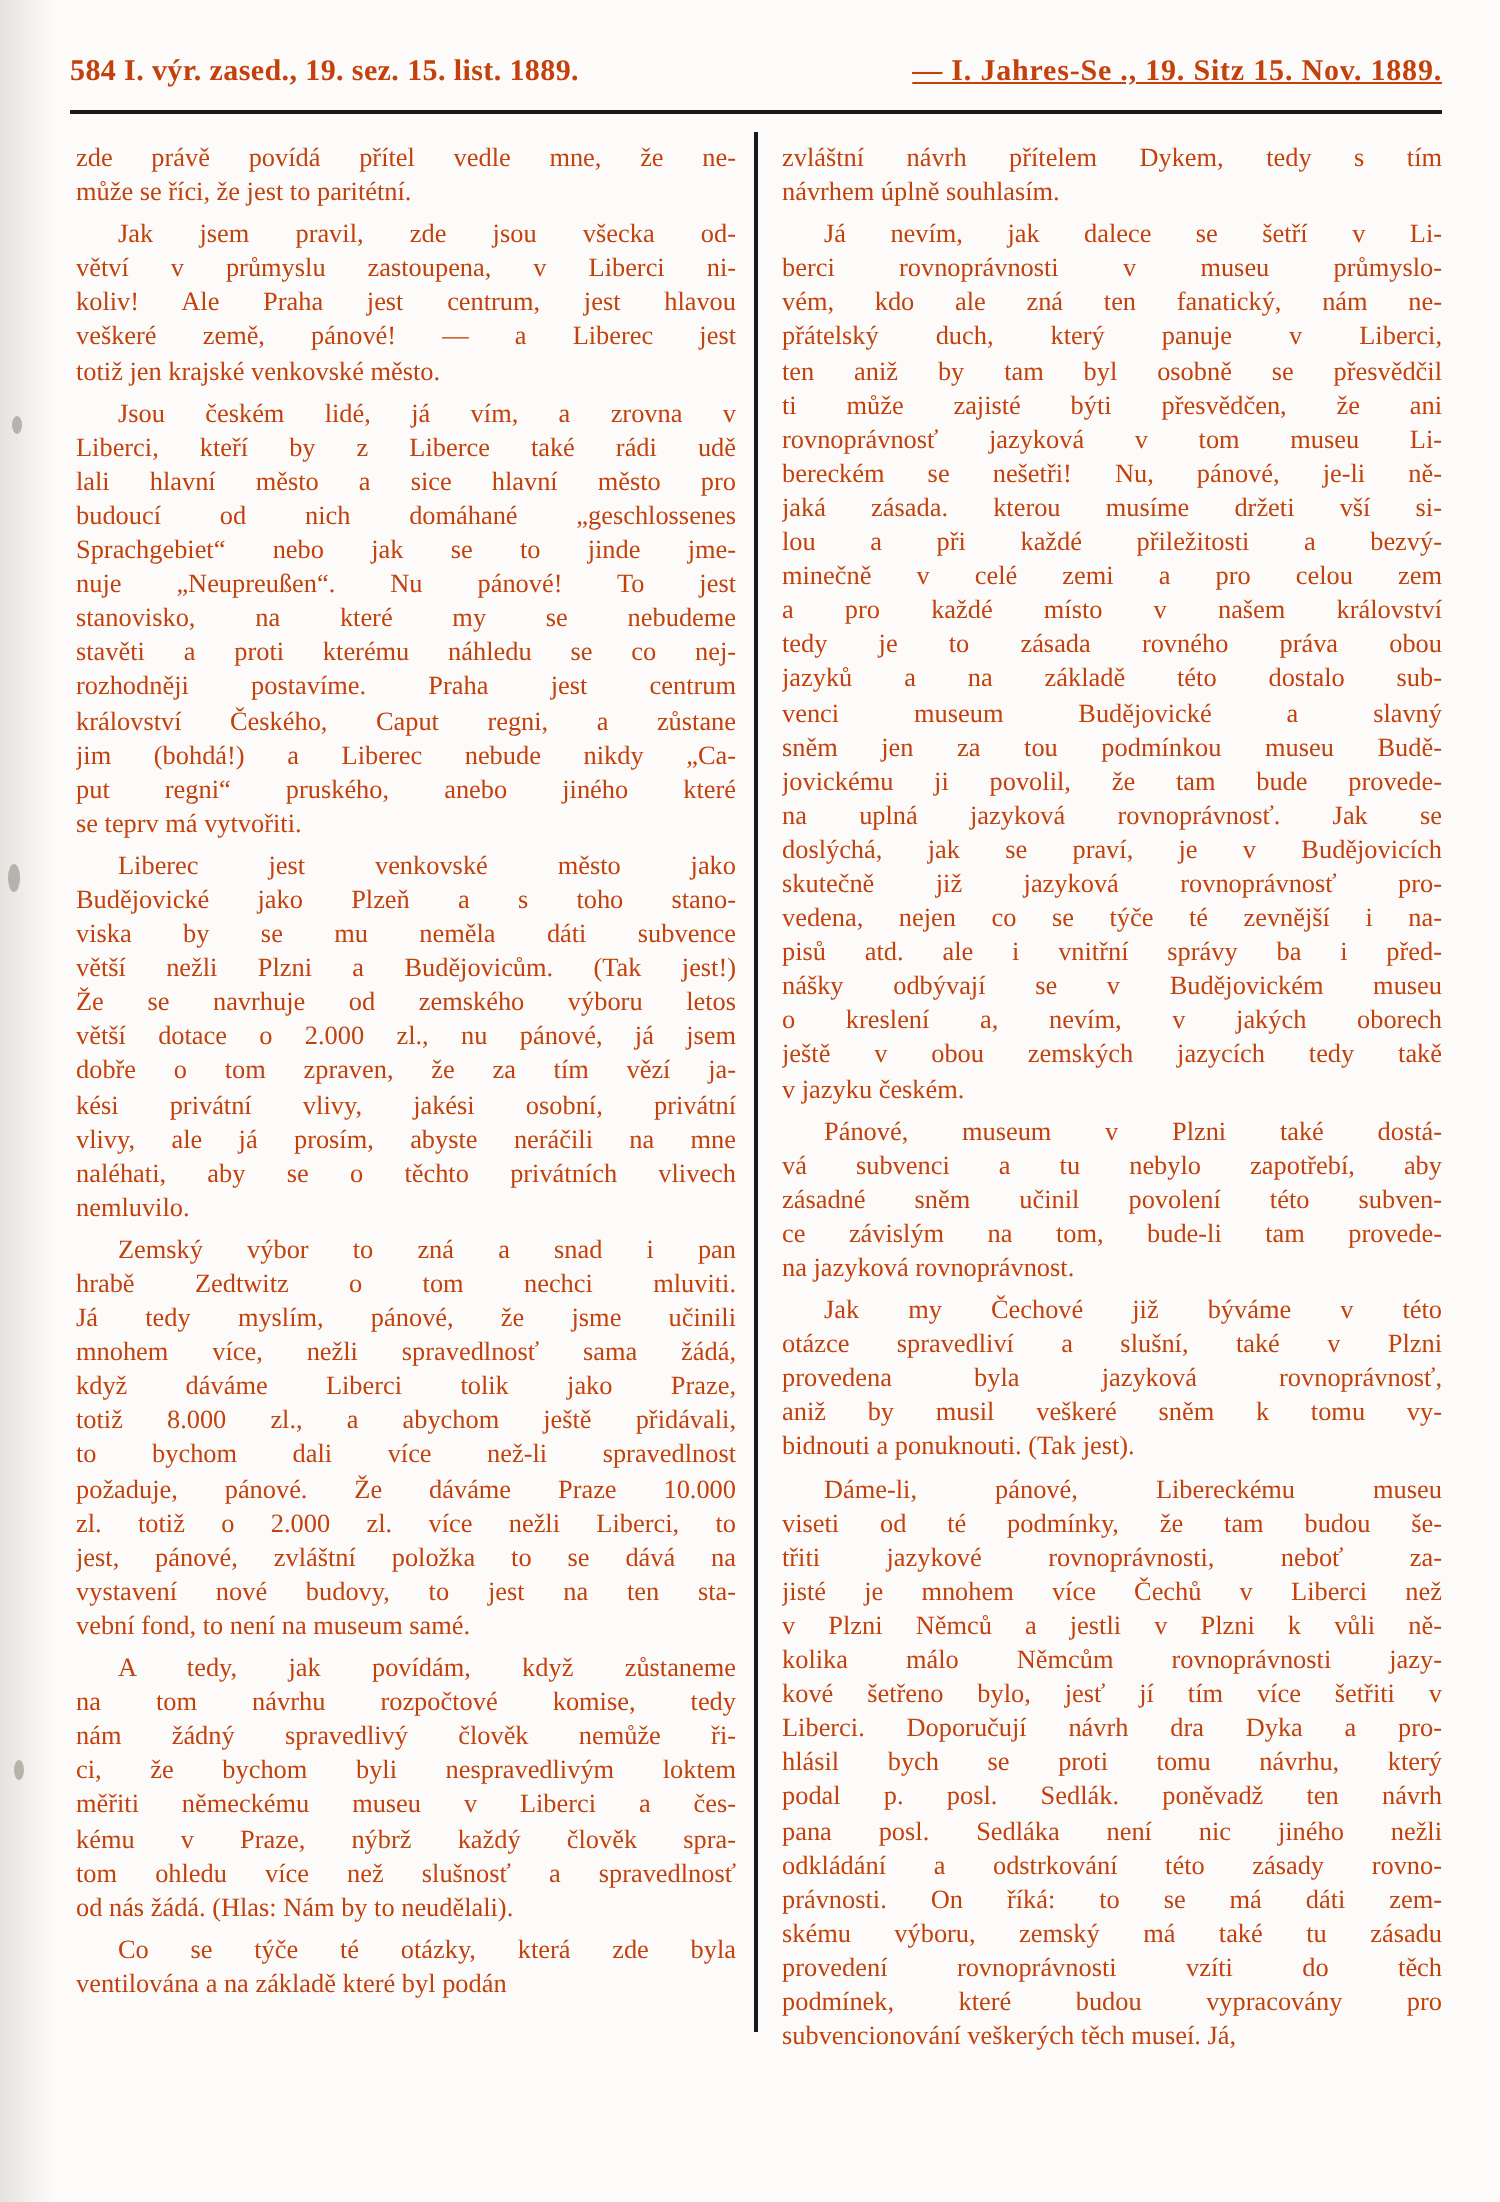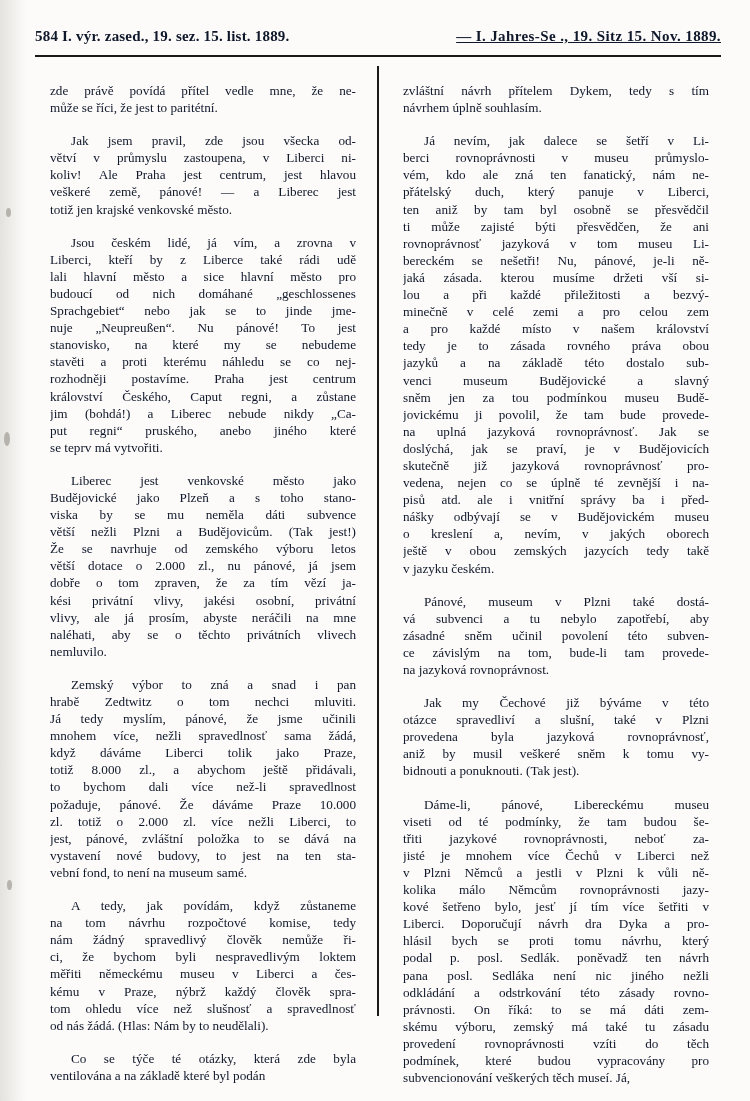--- a/index.html
+++ b/index.html
@@ -2,21 +2,21 @@
 <html><head>
 <meta charset="utf-8">
 <style>
   html, body { margin: 0; padding: 0; background: #e8e6e2; }
   .page {
     position: relative;
     width: 750px;
     height: 1101px;
     margin: 0 auto;
     background: #fcfbf9;
-    color: #0f172a;
+    color: #c2410c;
     font-family: "Liberation Serif", serif;
     overflow: hidden;
   }
   
   .page::before {
     content: "";
     position: absolute;
     left: 0; top: 0; bottom: 0;
     width: 26px;
     background: linear-gradient(to right, rgba(120,115,105,0.18), rgba(120,115,105,0));
@@ -52,21 +52,21 @@
   }
   .column {
     position: absolute;
     top: 66px;
     width: 338px;
     font-size: 13.2px;
     line-height: 17.1px;
   }
   .column.left  { left: 34px; }
   .column.right { left: 387px; }
-  .paragraph { margin: 16px; }
+  .paragraph { margin: 4px; }
   .line {
     text-align: justify;
     text-align-last: justify;
     white-space: normal;
     overflow: hidden;
     height: 17.1px;
   }
   .line.first { text-indent: 21px; }
   .line.pend { text-align-last: left; }
 </style>
@@ -173,21 +173,21 @@
         <div class="line">minečně v celé zemi a pro celou zem</div>
         <div class="line">a pro každé místo v našem království</div>
         <div class="line">tedy je to zásada rovného práva obou</div>
         <div class="line">jazyků a na základě této dostalo sub-</div>
         <div class="line">venci museum Budějovické a slavný</div>
         <div class="line">sněm jen za tou podmínkou museu Budě-</div>
         <div class="line">jovickému ji povolil, že tam bude provede-</div>
         <div class="line">na uplná jazyková rovnoprávnosť. Jak se</div>
         <div class="line">doslýchá, jak se praví, je v Budějovicích</div>
         <div class="line">skutečně již jazyková rovnoprávnosť pro-</div>
-        <div class="line">vedena, nejen co se úplně té zevnější i na-</div>
+        <div class="line">vedena, nejen co se týče té zevnější i na-</div>
         <div class="line">pisů atd. ale i vnitřní správy ba i před-</div>
         <div class="line">nášky odbývají se v Budějovickém museu</div>
         <div class="line">o kreslení a, nevím, v jakých oborech</div>
         <div class="line">ještě v obou zemských jazycích tedy takě</div>
         <div class="line pend">v jazyku českém.</div>
       </div>
       <div class="paragraph">
         <div class="line first">Pánové, museum v Plzni také dostá-</div>
         <div class="line">vá subvenci a tu nebylo zapotřebí, aby</div>
         <div class="line">zásadné sněm učinil povolení této subven-</div>

